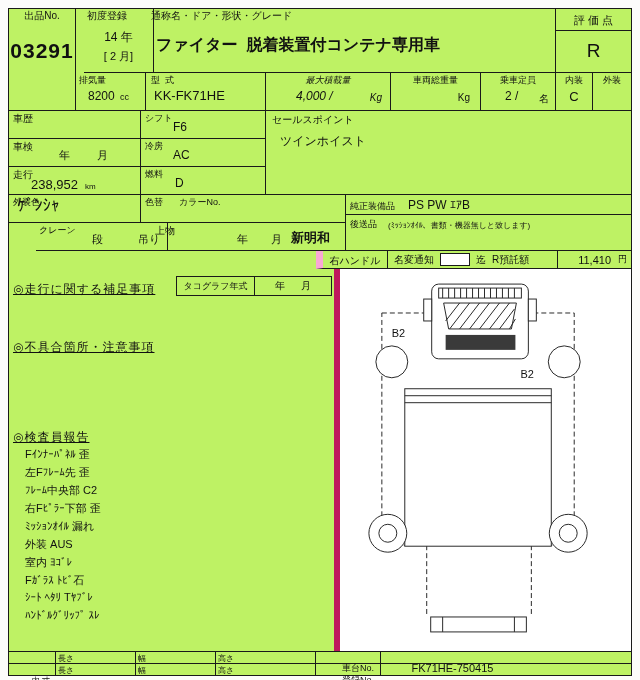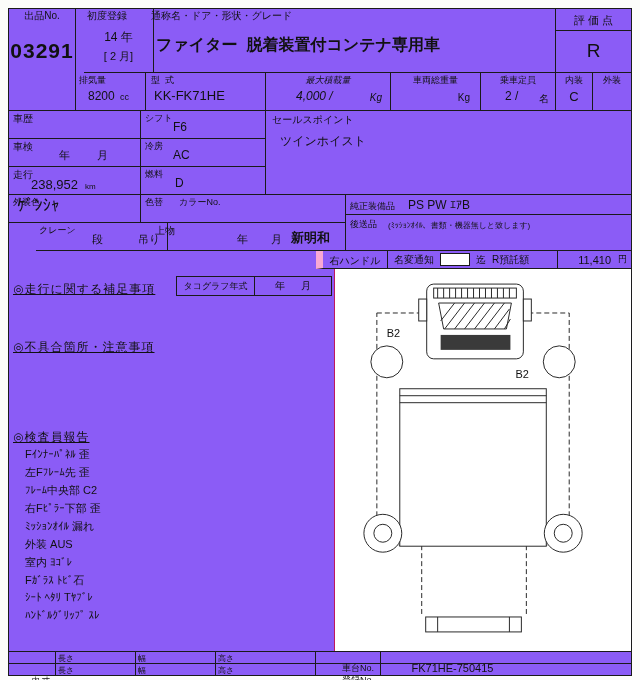--- a/index.html
+++ b/index.html
@@ -1,27 +1,27 @@
 <!DOCTYPE html>
 <html><head>
 <meta charset="utf-8">
 <style>
   html,body{margin:0;padding:0;background:#fbfbf9;}
   #page{position:relative;width:640px;height:680px;background:#fcfcfa;overflow:hidden;
         font-family:"Liberation Sans","DejaVu Sans",sans-serif;color:#111;}
   #sheet{position:absolute;left:8px;top:8px;width:624px;height:668px;border:1px solid #1a1a1a;
-         box-sizing:border-box;background:#8b5cf6;}
+         box-sizing:border-box;background:#bef264;}
   .cell{position:absolute;box-sizing:border-box;border-right:1px solid #1a1a1a;border-bottom:1px solid #1a1a1a;}
   .nr{border-right:none;}
   .bl{border-left:7px solid #f9a8d4;}
   .l{position:absolute;font-size:9px;white-space:pre;line-height:10px;}
   .v{position:absolute;white-space:pre;}
   .ctr{left:0;right:0;text-align:center;}
   #diagram-box{position:absolute;left:325px;top:260px;width:297px;height:382px;
-               border-left:1px solid #be185d;box-sizing:border-box;background:#fff;}
+               border-left:6px solid #be185d;box-sizing:border-box;background:#fff;}
   #bottom-table{position:absolute;left:0;top:642px;width:622px;height:24px;border-top:1px solid #1a1a1a;box-sizing:border-box;}
   .brow{position:absolute;left:0;width:622px;height:12px;}
   .bcell{position:absolute;top:0;height:12px;box-sizing:border-box;border-right:1px solid #1a1a1a;font-size:8px;line-height:11px;white-space:pre;}
   .bcell .tiny{position:absolute;left:2px;top:1px;font-size:8px;}
   .bb{border-bottom:1px solid #1a1a1a;}
   .fillbox{display:inline-block;width:28px;height:11px;border:1px solid #1a1a1a;background:#fff;}
   svg text{font-family:"Liberation Sans","DejaVu Sans",sans-serif;}
   .note-title{position:absolute;font-size:12px;white-space:pre;letter-spacing:1px;text-decoration:underline;}
   .insp-item{height:18px;font-size:11px;white-space:pre;}
 </style>

